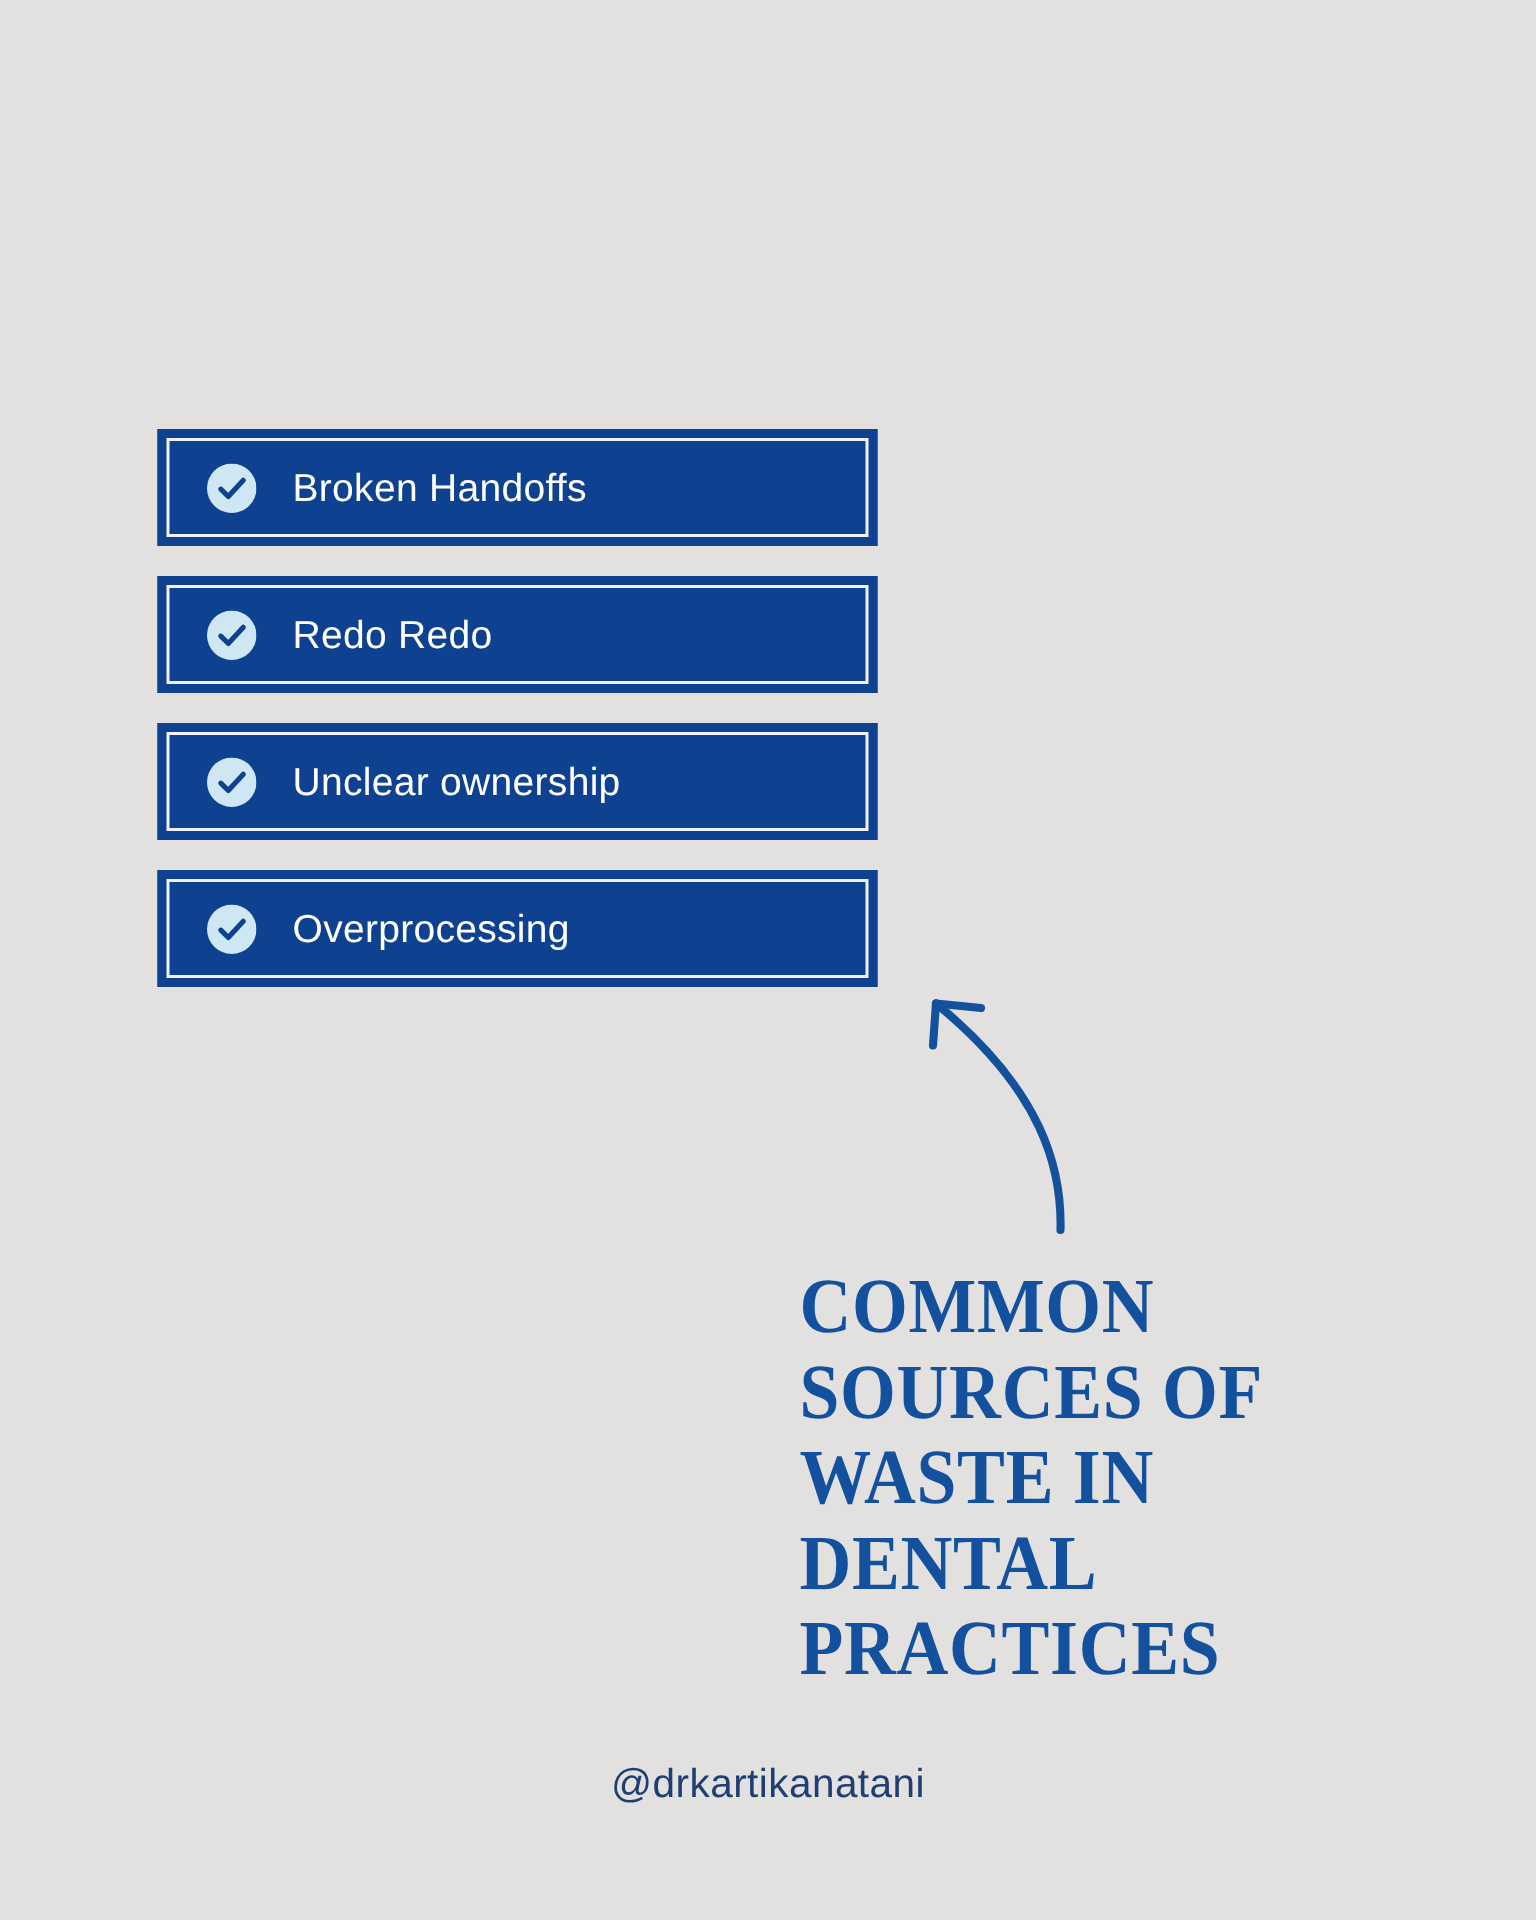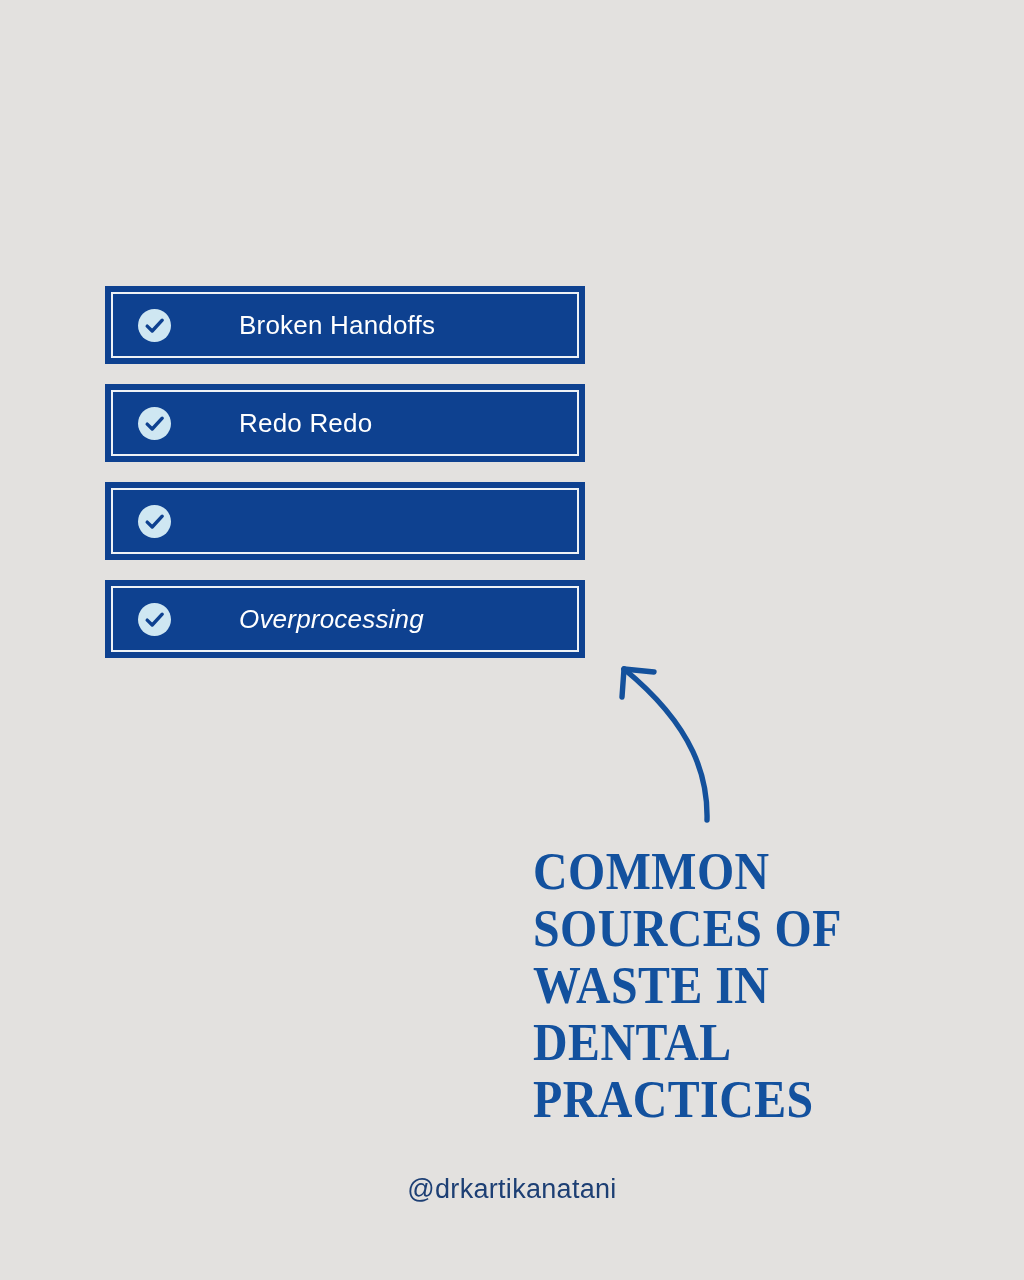--- a/index.html
+++ b/index.html
@@ -35,38 +35,36 @@
     position: relative;
     box-sizing: border-box;
     width: 480px;
     height: 78px;
     margin-bottom: 20px;
     background: #0e4190;
     border: 3px solid #0e4190;
     outline: 0;
     display: flex;
     align-items: center;
-    gap: 44px;
   }
 
   
   .check-card::before {
     content: "";
     position: absolute;
     left: 3px;
     top: 3px;
     right: 3px;
     bottom: 3px;
     border: 2px solid #eef2f6;
     pointer-events: none;
   }
 
   .check-card:last-child {
     margin-bottom: 12px;
-    font-style: italic;
   }
 
   .check-icon {
     position: relative;
     z-index: 2;
     flex: 0 0 auto;
     margin-left: 30px;
     width: 33px;
     height: 33px;
     display: block;
@@ -153,20 +151,21 @@
         <path d="M9.2 17.1 L14.2 22.0 L24.2 11.2" fill="none" stroke="#0e4190" stroke-width="3.4" stroke-linecap="round" stroke-linejoin="round"></path>
       </svg>
       <span class="check-label">Redo Redo</span>
     </div>
 
     <div class="check-card">
       <svg class="check-icon" viewBox="0 0 33 33">
         <circle cx="16.5" cy="16.5" r="16.5" fill="#cfe7f2"></circle>
         <path d="M9.2 17.1 L14.2 22.0 L24.2 11.2" fill="none" stroke="#0e4190" stroke-width="3.4" stroke-linecap="round" stroke-linejoin="round"></path>
       </svg>
+      <span class="check-label">Unclear ownership</span>
     </div>
 
     <div class="check-card">
       <svg class="check-icon" viewBox="0 0 33 33">
         <circle cx="16.5" cy="16.5" r="16.5" fill="#cfe7f2"></circle>
         <path d="M9.2 17.1 L14.2 22.0 L24.2 11.2" fill="none" stroke="#0e4190" stroke-width="3.4" stroke-linecap="round" stroke-linejoin="round"></path>
       </svg>
       <span class="check-label">Overprocessing</span>
     </div>
 

